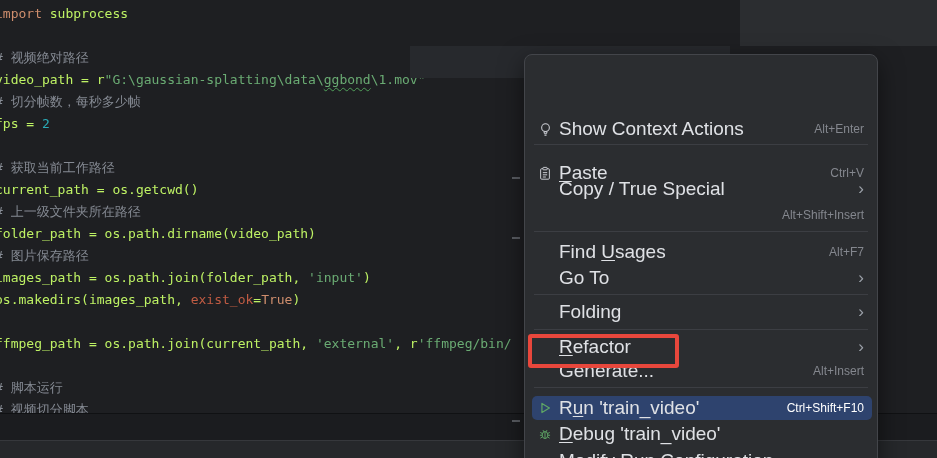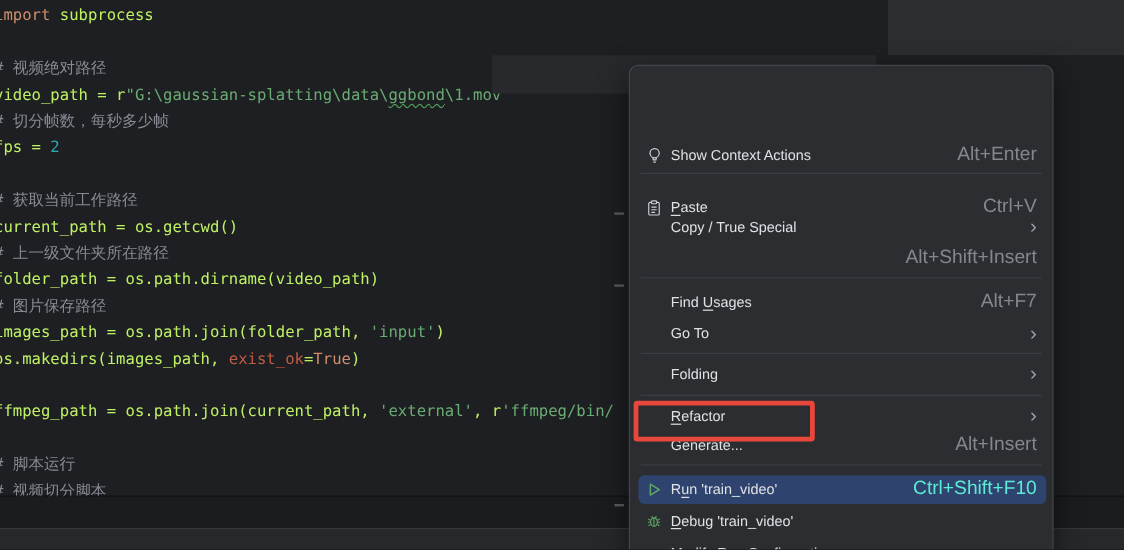--- a/index.html
+++ b/index.html
@@ -35,26 +35,26 @@
 
   
   .context-menu {
     position:absolute; left:524px; top:54px; width:354px; height:420px;
     background:#2b2d30; border:1px solid #43454a; border-radius:8px;
     box-shadow: 0 8px 24px rgba(0,0,0,.5); z-index:10;
   }
   .mi { position:absolute; left:1px; right:1px; height:26px;
     display:flex; align-items:center; padding:0 12px 0 9px; cursor:default; }
   .mi-icon { width:20px; height:16px; flex:none; display:flex; align-items:center; justify-content:center; margin-right:4px; }
-  .mi-label { font-size:12px; color:#dfe1e5; white-space:pre; }
+  .mi-label { font-size:19px; color:#dfe1e5; white-space:pre; }
   .mn { text-decoration:underline; text-underline-offset:2px; }
-  .mi-short { margin-left:auto; font-size:16px; color:#84878e; white-space:pre; padding-left:20px; }
+  .mi-short { margin-left:auto; font-size:12px; color:#84878e; white-space:pre; padding-left:20px; }
   .mi-arrow { margin-left:auto; color:#9ba0a8; font-size:17px; line-height:10px; padding-left:20px; }
   .mi.selected { left:7px; right:5px; height:24px; background:#2e436e; border-radius:5px; padding-left:3px; padding-right:8px; }
-  .mi.selected .mi-short { color:#5eead4; }
+  .mi.selected .mi-short { color:#ffffff; }
   .msep { position:absolute; left:9px; right:9px; height:1px; background:#3c3e43; }
 
   
   .annotation-box { position:absolute; left:528px; top:334px; width:151px; height:34px;
     border:4px solid #e8473c; border-radius:3px; z-index:30; }
 
   svg { display:block; }
 </style>
 </head>
 <body>

